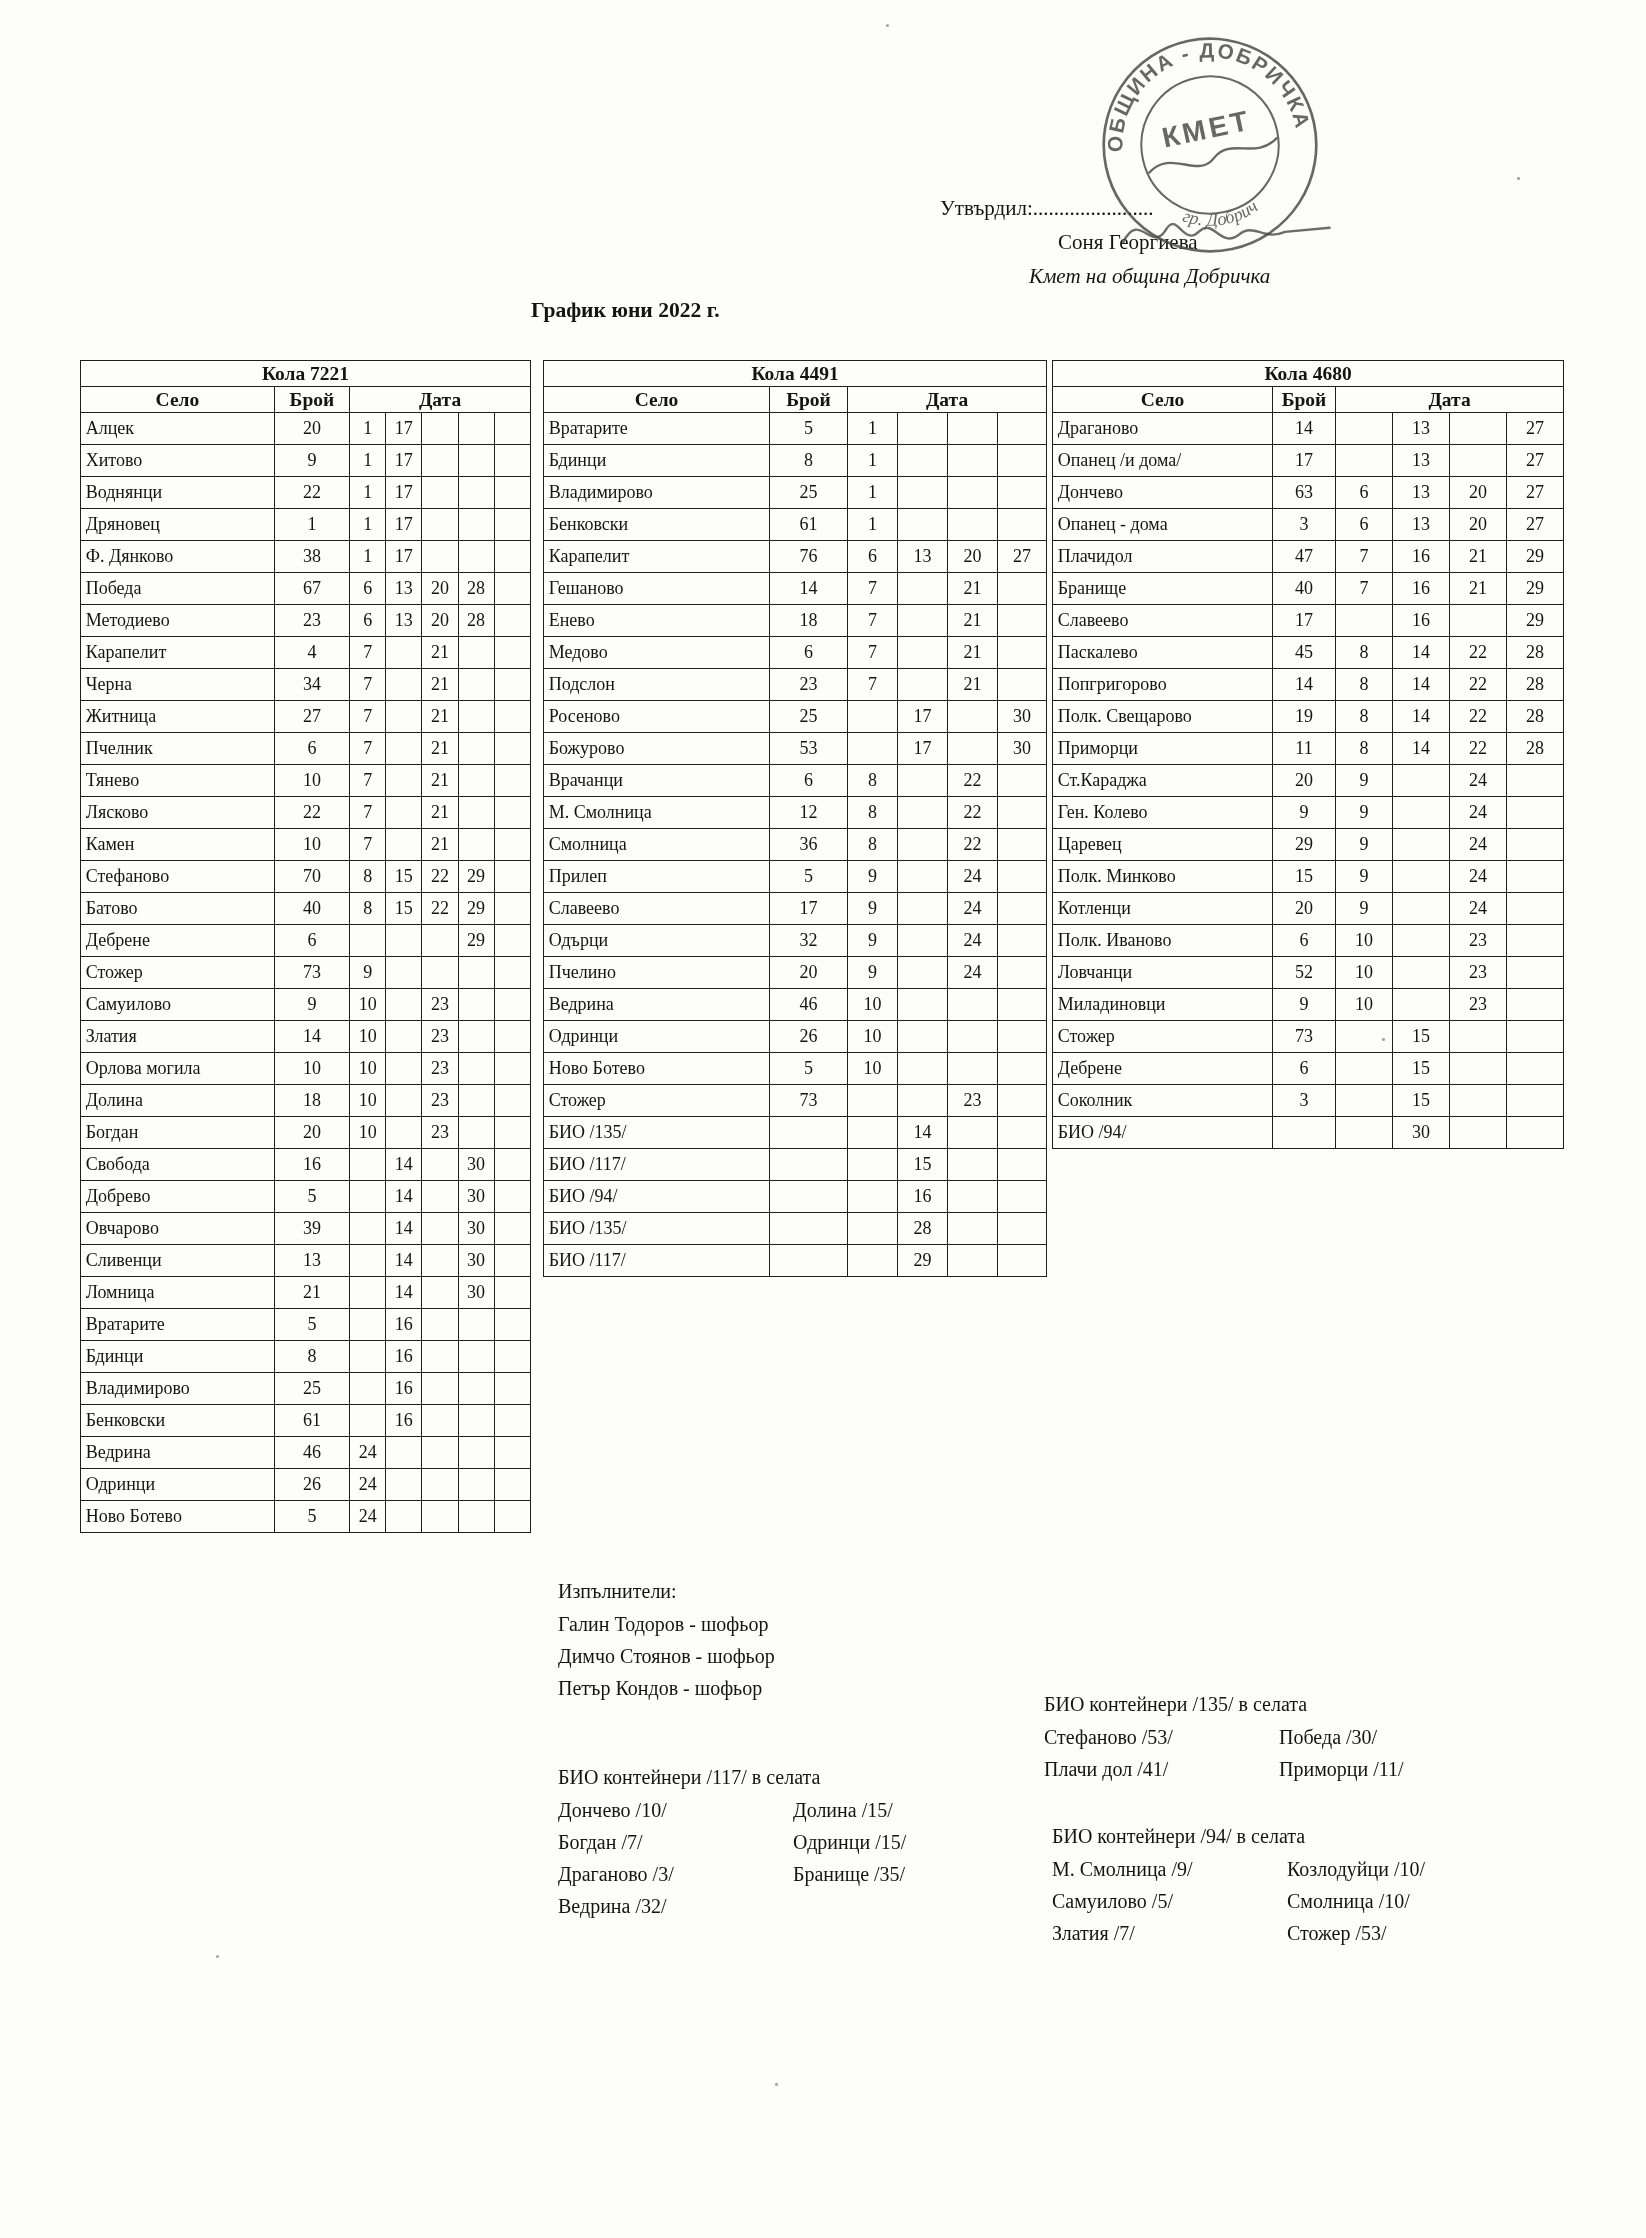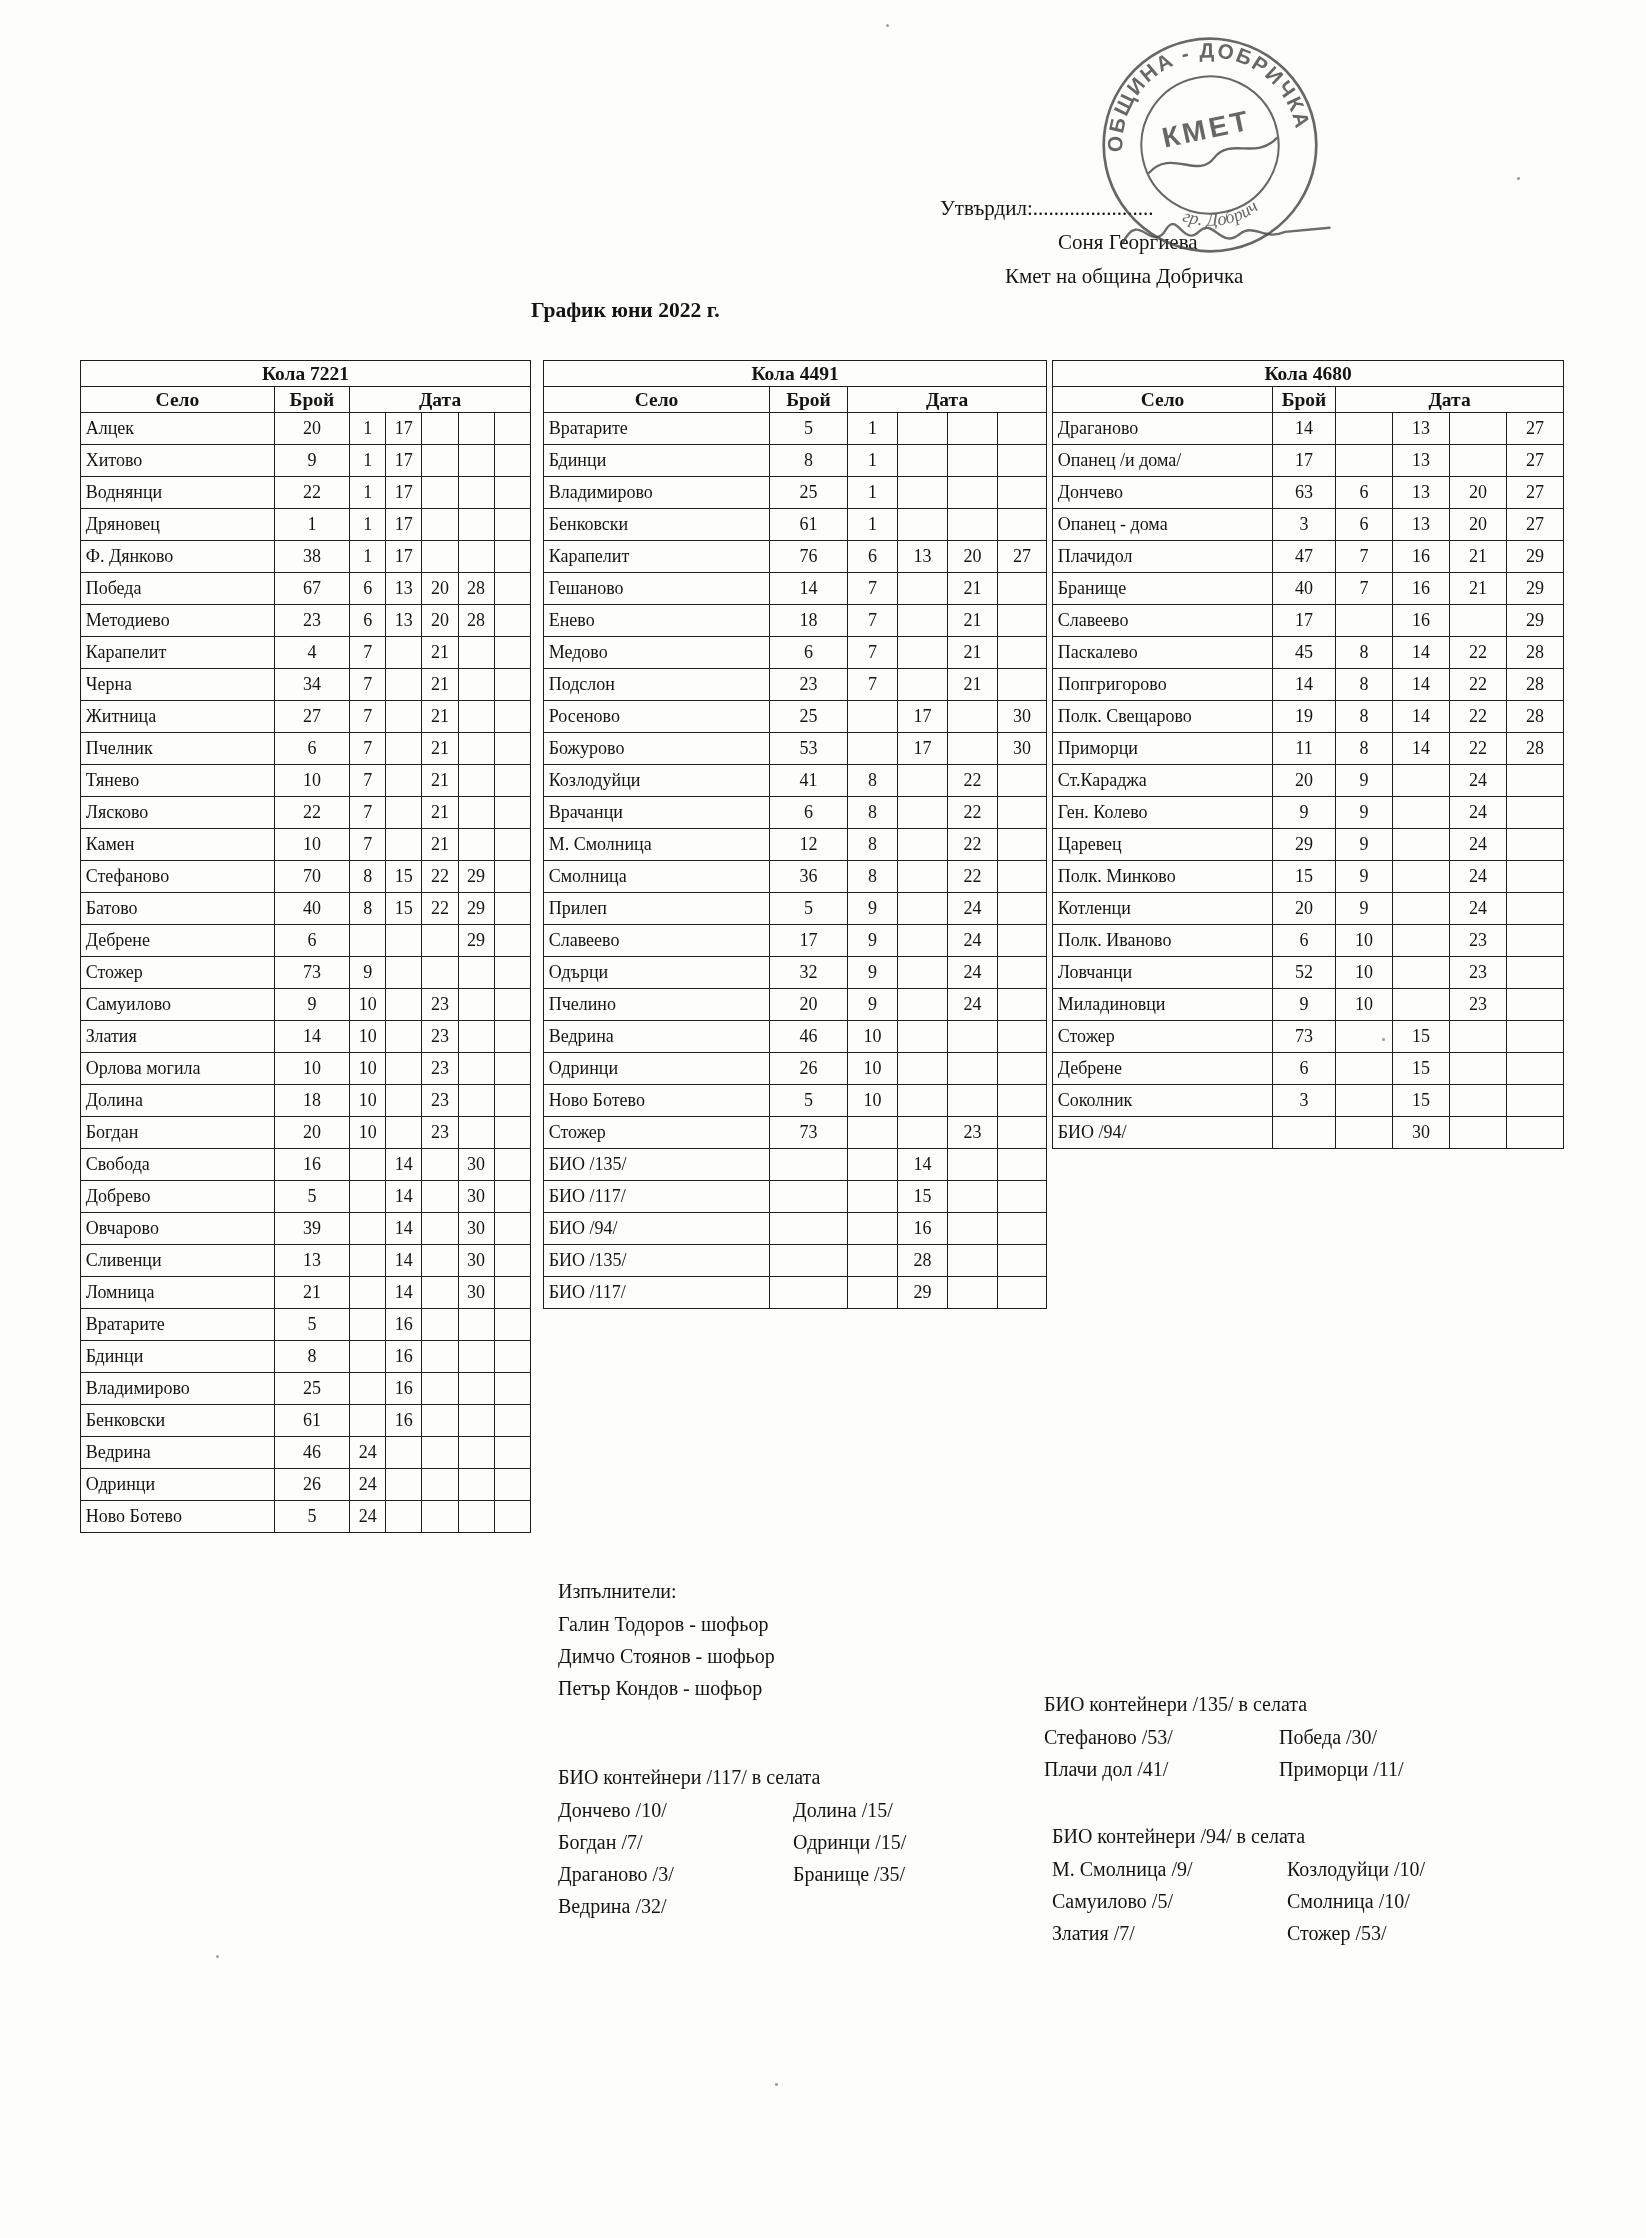--- a/index.html
+++ b/index.html
@@ -5,21 +5,21 @@
   html,body { margin:0; padding:0; background:#d9d9d9; }
   .page {
     position:relative; width:1646px; height:2239px; margin:0 auto;
     background:#fdfdfb; color:#141414;
     font-family:"Liberation Serif","DejaVu Serif",serif;
     overflow:hidden;
   }
   
   .approval { position:absolute; left:940px; top:191px; font-size:21px; line-height:34px; white-space:nowrap; }
   .approval .name { margin-left:118px; }
-  .approval .role { margin-left:65px; }
+  .approval .role { margin-left:89px; font-style:italic; }
   .stamp-wrap { position:absolute; left:1097px; top:32px; width:226px; height:226px; opacity:.82; }
   .signature-svg { position:absolute; left:1119px; top:202px; width:216px; height:61px; opacity:.75; }
   
   .doc-title { position:absolute; left:531px; top:298px; font-size:21.6px; font-weight:bold; }
   
   table.sched { position:absolute; border-collapse:collapse; table-layout:fixed; background:transparent; }
   table.sched th, table.sched td {
     border:1.3px solid #1e1e1e; box-sizing:border-box;
     font-size:18px; padding:0 4.7px; height:32px;
     overflow:hidden; white-space:nowrap;
@@ -519,28 +519,20 @@
         </tr>
         <tr>
           <td class="village">Божурово</td>
           <td class="num">53</td>
           <td class="num"></td>
           <td class="num">17</td>
           <td class="num"></td>
           <td class="num">30</td>
         </tr>
         <tr>
-          <td class="village">Козлодуйци</td>
-          <td class="num">41</td>
-          <td class="num">8</td>
-          <td class="num"></td>
-          <td class="num">22</td>
-          <td class="num"></td>
-        </tr>
-        <tr>
           <td class="village">Врачанци</td>
           <td class="num">6</td>
           <td class="num">8</td>
           <td class="num"></td>
           <td class="num">22</td>
           <td class="num"></td>
         </tr>
         <tr>
           <td class="village">М. Смолница</td>
           <td class="num">12</td>

